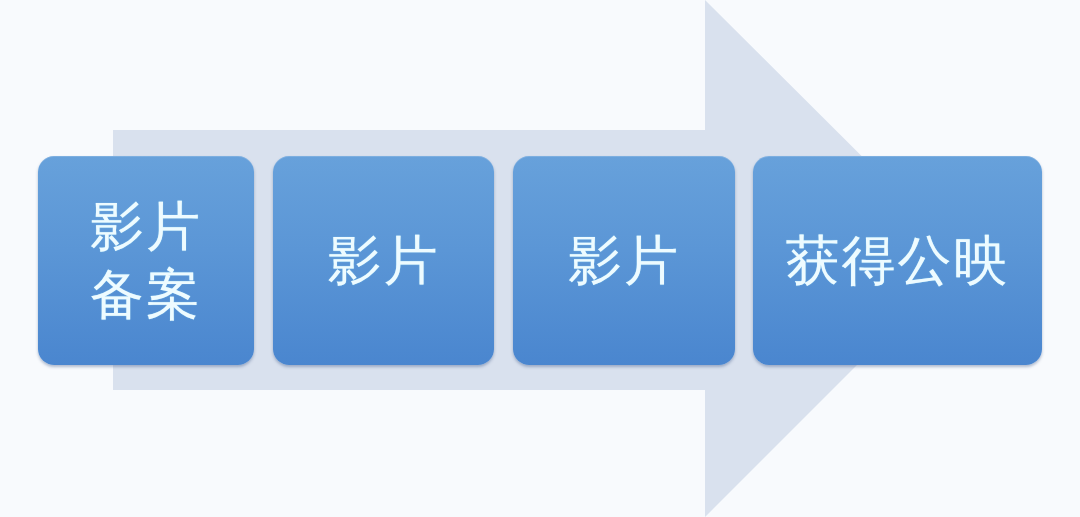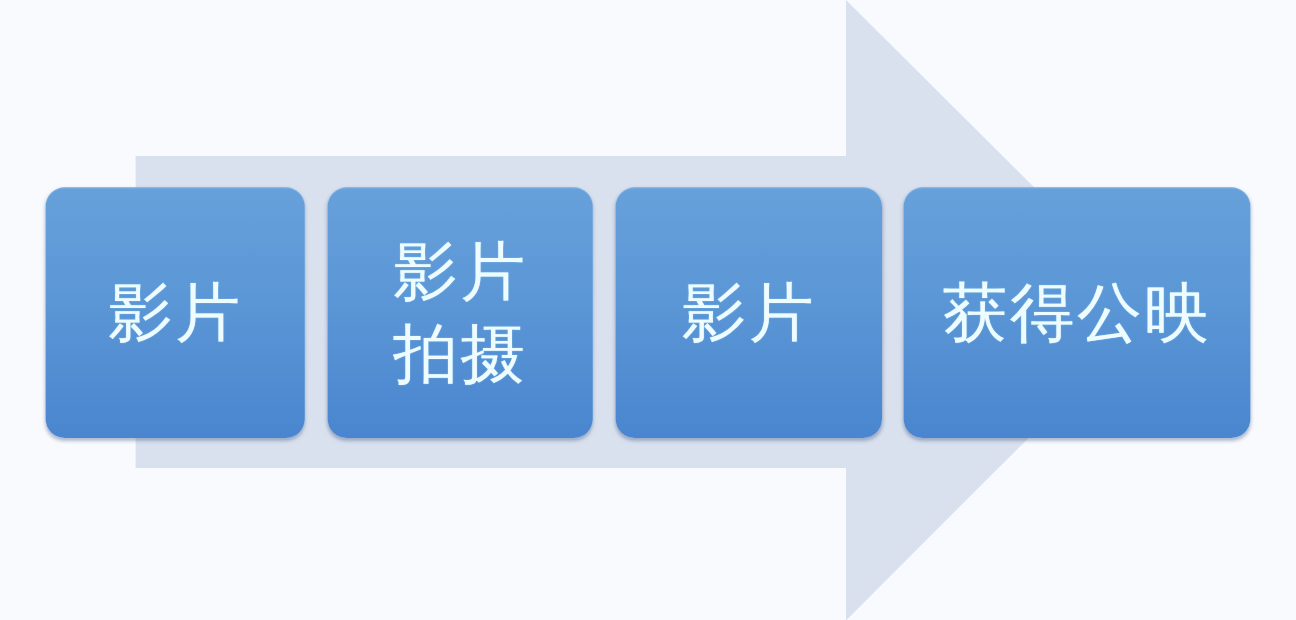--- a/index.html
+++ b/index.html
@@ -51,25 +51,25 @@
   </style>
 </head>
 <body>
 
 <svg class="arrow" viewBox="0 0 1080 517" xmlns="http://www.w3.org/2000/svg">
   <polygon points="113,130 705,130 705,0 964,258 705,517 705,390 113,390" fill="#d9e1ee"></polygon>
 </svg>
 
 <div class="step step-1">
   <span class="line">影片</span>
+  <span class="line">备案</span>
 </div>
 
 <div class="step step-2">
   <span class="line">影片</span>
-  <span class="line">拍摄</span>
 </div>
 
 <div class="step step-3">
   <span class="line">影片</span>
 </div>
 
 <div class="step step-4">
   <span class="line">获得公映</span>
 </div>
 

